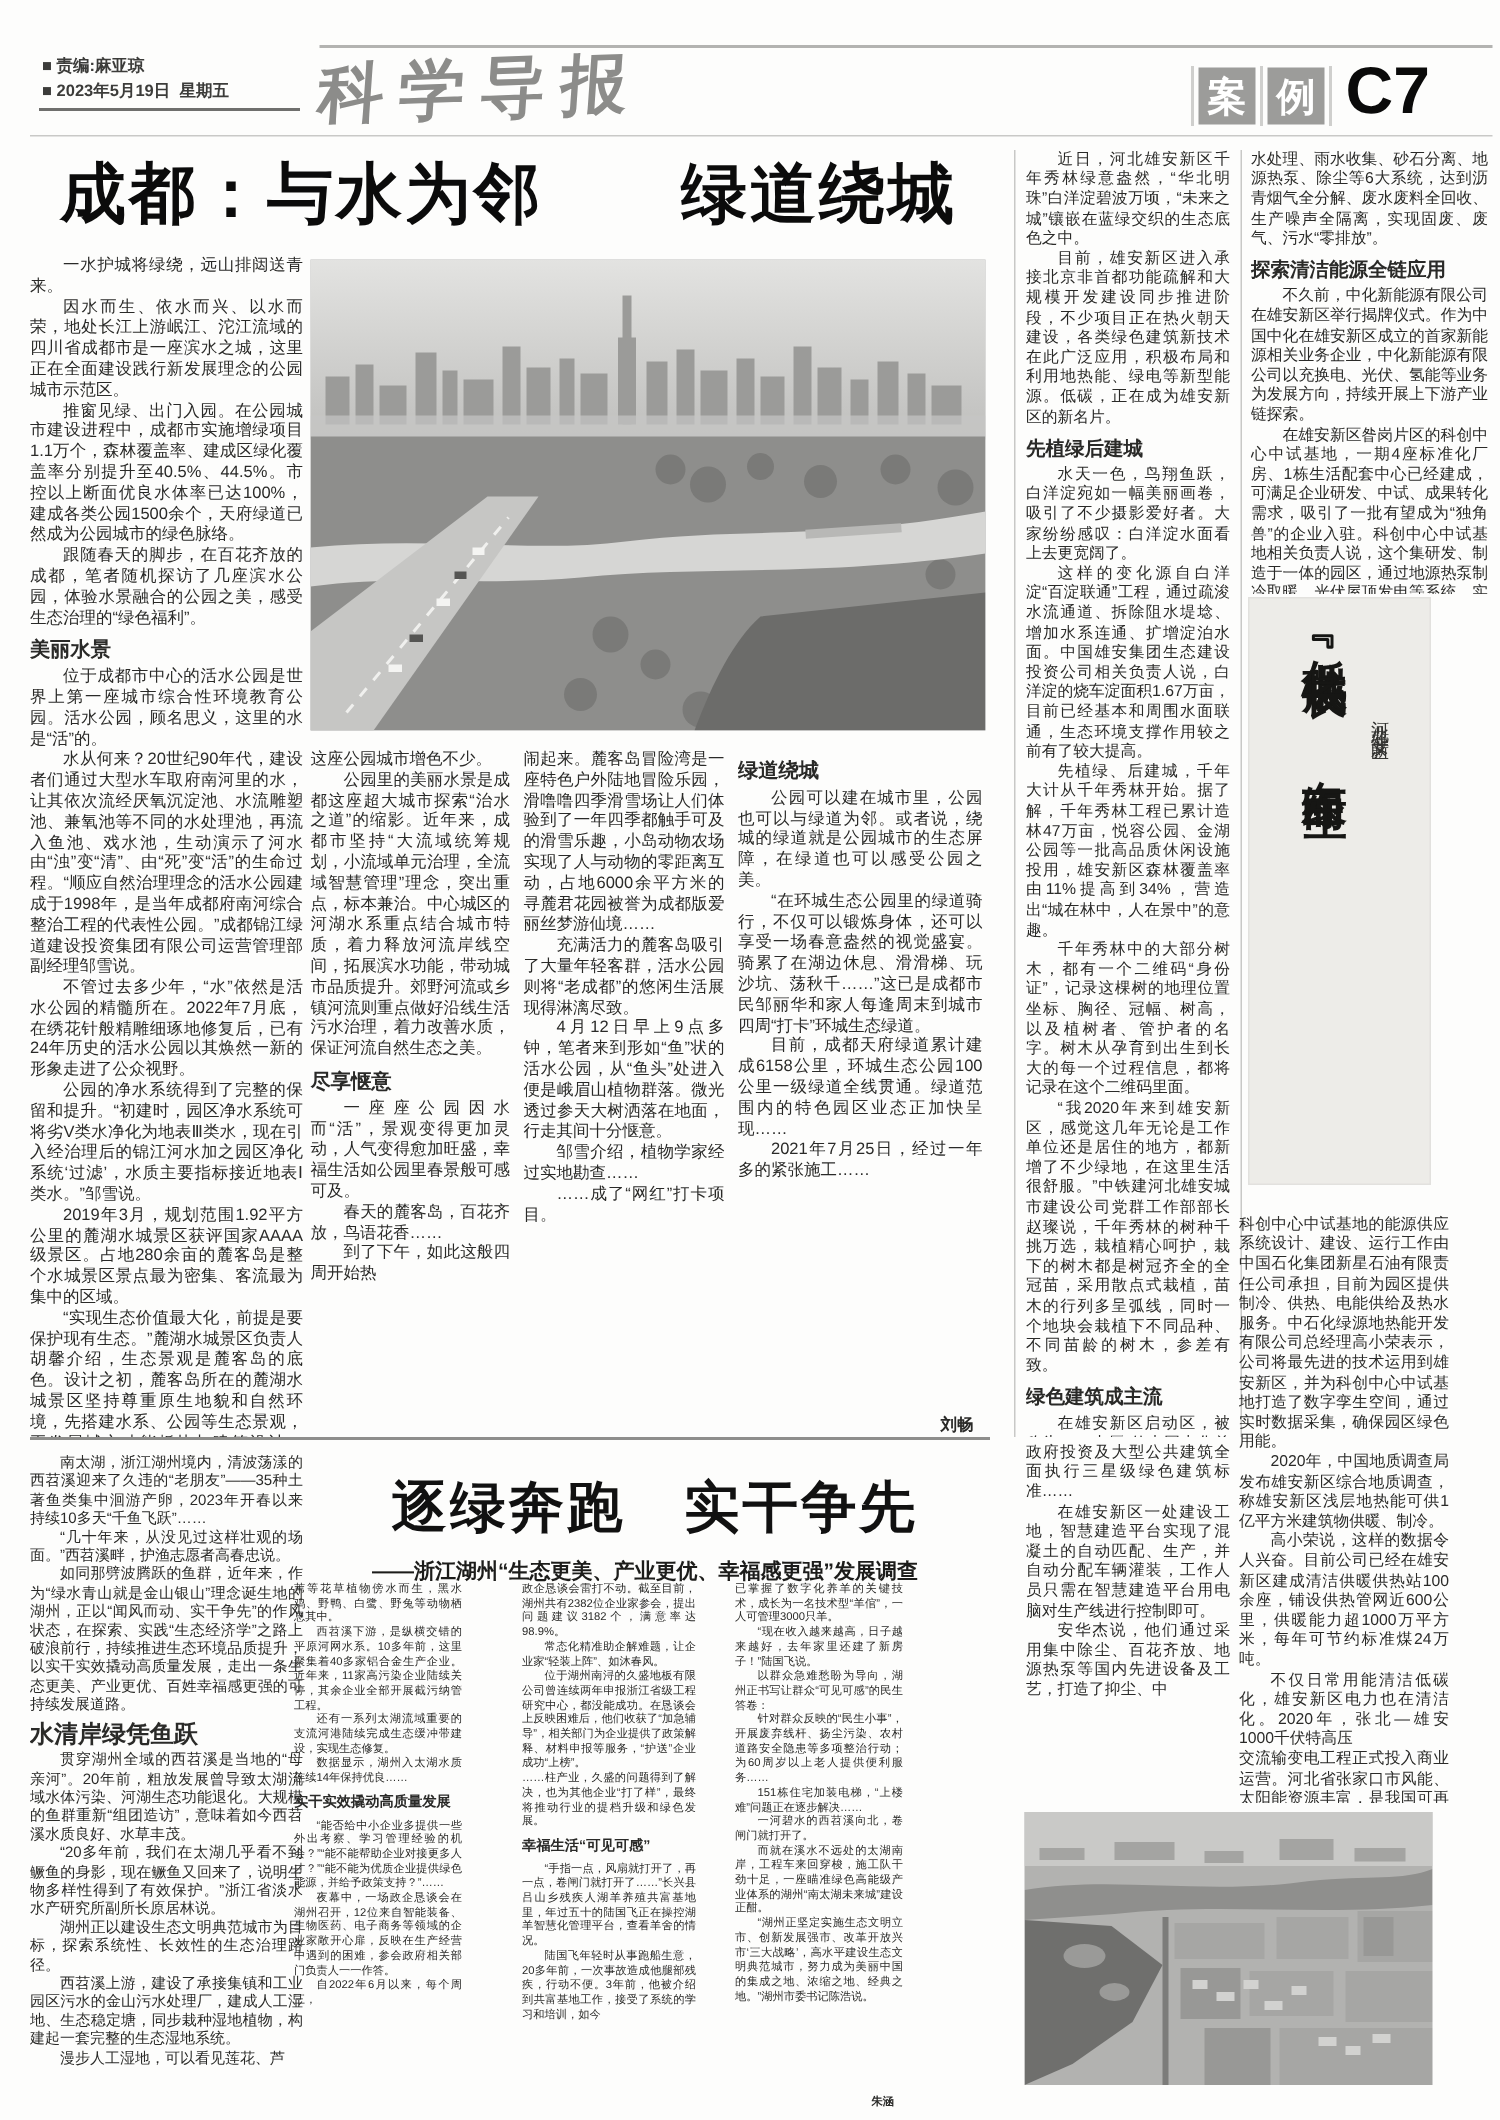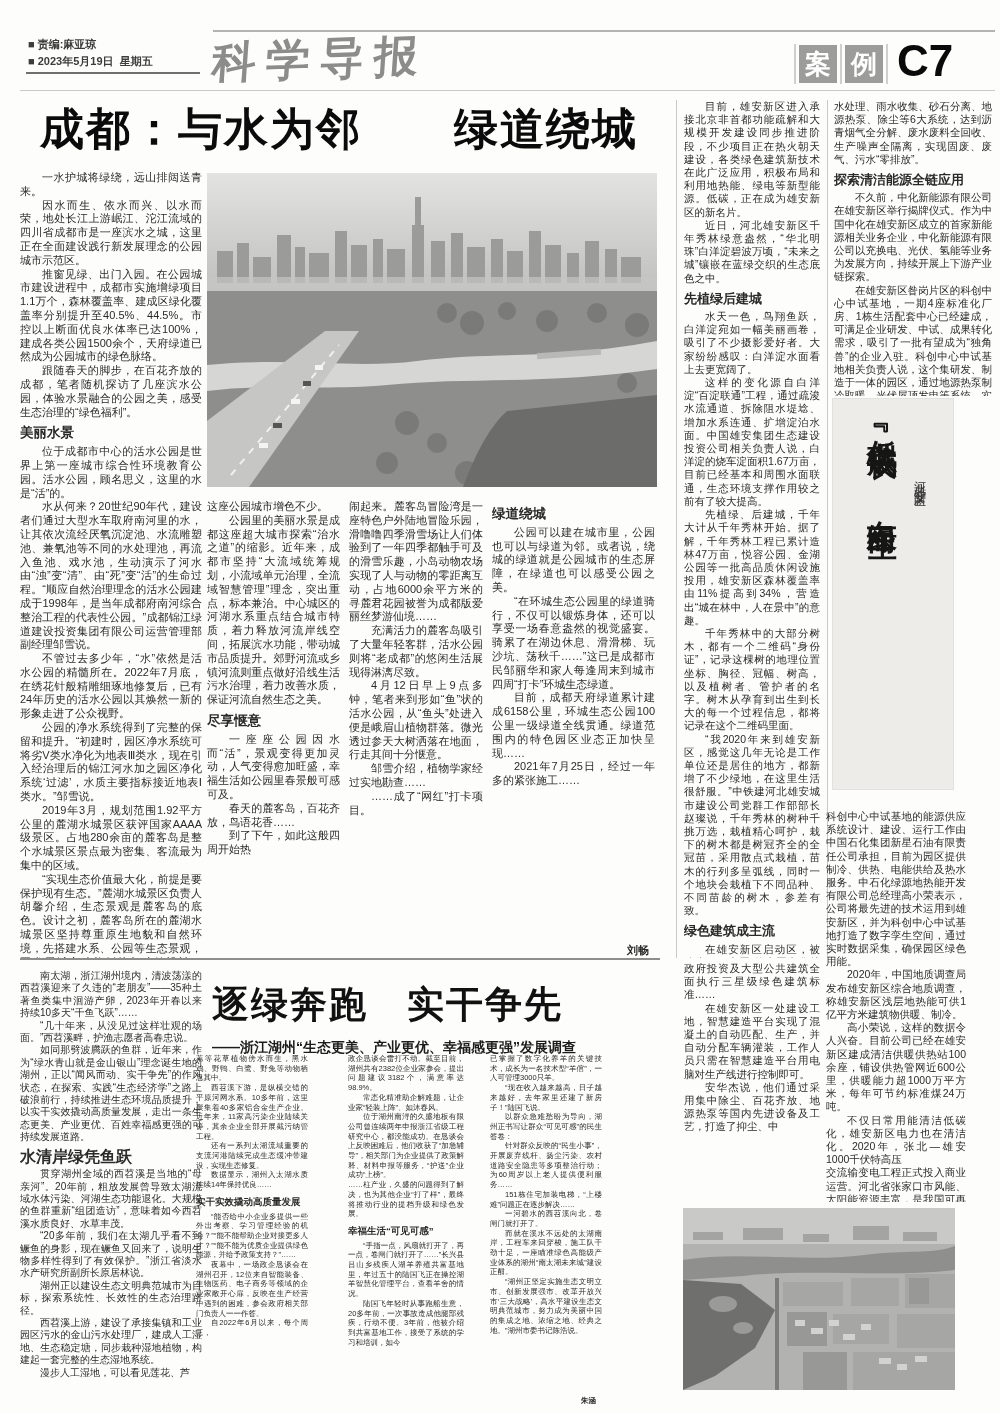--- a/index.html
+++ b/index.html
@@ -17,21 +17,21 @@
             transform:rotate(-2deg) skewX(-6deg);}
   .badge{position:absolute;left:791px;top:44px;display:flex;align-items:center;height:40px;}
   .badge .vbar{width:2px;height:40px;background:#cfcfcd;margin:0 3px;}
   .badge .blk{width:38px;height:38px;background:#9c9c9a;color:#ffffff;font-weight:bold;
               font-size:26px;text-align:center;line-height:38px;}
   .pageno{position:absolute;left:897px;top:36px;font-size:44px;font-weight:900;color:#0a0a0a;}
 
   
   .hl1{position:absolute;left:24px;top:100px;width:630px;text-align:center;
        font-size:44px;font-weight:900;color:#0b0b0b;letter-spacing:2px;}
-  .hl2-wrap{position:absolute;left:212px;top:980px;width:400px;text-align:left;}
+  .hl2-wrap{position:absolute;left:212px;top:980px;width:400px;text-align:right;}
   .hl2{font-family:"DejaVu Serif",serif;font-weight:900;font-size:37px;color:#111;letter-spacing:2px;}
   .hl2-sub{margin-top:9px;font-size:14px;font-weight:bold;color:#1c1c1a;}
 
   
   .col{position:absolute;overflow:hidden;text-align:justify;display:flex;flex-direction:column;}
   .col p{margin:0;text-indent:2em;}
   .col p.noindent{text-indent:0;}
   .col .subhead{font-weight:bold;text-indent:0;margin:7px 0 5px;}
   .col .byline{margin-top:auto;text-align:right;font-weight:bold;padding-right:6px;}
 
@@ -180,22 +180,22 @@
     <p>目前，成都天府绿道累计建成6158公里，环城生态公园100公里一级绿道全线贯通。绿道范围内的特色园区业态正加快呈现……</p>
     <p>2021年7月25日，经过一年多的紧张施工……</p>
     <div class="byline">刘畅</div>
   </div>
 
 <div class="rule-v" style="left:676px;top:100px;height:858px;"></div>
 <div class="rule-v" style="left:827px;top:100px;height:858px;"></div>
 <div class="rule-h" style="left:20px;top:958px;width:640px;height:2px;background:#8e8e8c;"></div>
 
 <div class="col xa" style="left:684px;top:100px;width:136px;height:858px;">
+    <p>近日，河北雄安新区千年秀林绿意盎然，“华北明珠”白洋淀碧波万顷，“未来之城”镶嵌在蓝绿交织的生态底色之中。</p>
     <p>目前，雄安新区进入承接北京非首都功能疏解和大规模开发建设同步推进阶段，不少项目正在热火朝天建设，各类绿色建筑新技术在此广泛应用，积极布局和利用地热能、绿电等新型能源。低碳，正在成为雄安新区的新名片。</p>
-    <p>近日，河北雄安新区千年秀林绿意盎然，“华北明珠”白洋淀碧波万顷，“未来之城”镶嵌在蓝绿交织的生态底色之中。</p>
     <div class="subhead">先植绿后建城</div>
     <p>水天一色，鸟翔鱼跃，白洋淀宛如一幅美丽画卷，吸引了不少摄影爱好者。大家纷纷感叹：白洋淀水面看上去更宽阔了。</p>
     <p>这样的变化源自白洋淀“百淀联通”工程，通过疏浚水流通道、拆除阻水堤埝、增加水系连通、扩增淀泊水面。中国雄安集团生态建设投资公司相关负责人说，白洋淀的烧车淀面积1.67万亩，目前已经基本和周围水面联通，生态环境支撑作用较之前有了较大提高。</p>
     <p>先植绿、后建城，千年大计从千年秀林开始。据了解，千年秀林工程已累计造林47万亩，悦容公园、金湖公园等一批高品质休闲设施投用，雄安新区森林覆盖率由11%提高到34%，营造出“城在林中，人在景中”的意趣。</p>
     <p>千年秀林中的大部分树木，都有一个二维码“身份证”，记录这棵树的地理位置坐标、胸径、冠幅、树高，以及植树者、管护者的名字。树木从孕育到出生到长大的每一个过程信息，都将记录在这个二维码里面。</p>
     <p>“我2020年来到雄安新区，感觉这几年无论是工作单位还是居住的地方，都新增了不少绿地，在这里生活很舒服。”中铁建河北雄安城市建设公司党群工作部部长赵璨说，千年秀林的树种千挑万选，栽植精心呵护，栽下的树木都是树冠齐全的全冠苗，采用散点式栽植，苗木的行列多呈弧线，同时一个地块会栽植下不同品种、不同苗龄的树木，参差有致。</p>
     <div class="subhead">绿色建筑成主流</div>
     <p>在雄安新区启动区，被称为“001大厦”的中国中化总部基地建设如火如荼。这个项目根据“被动优先、主动优化，充分利用可再生能源”的原则，获得了2022年度雄安新区绿色建筑示范项目称号。</p>
   </div>
 

